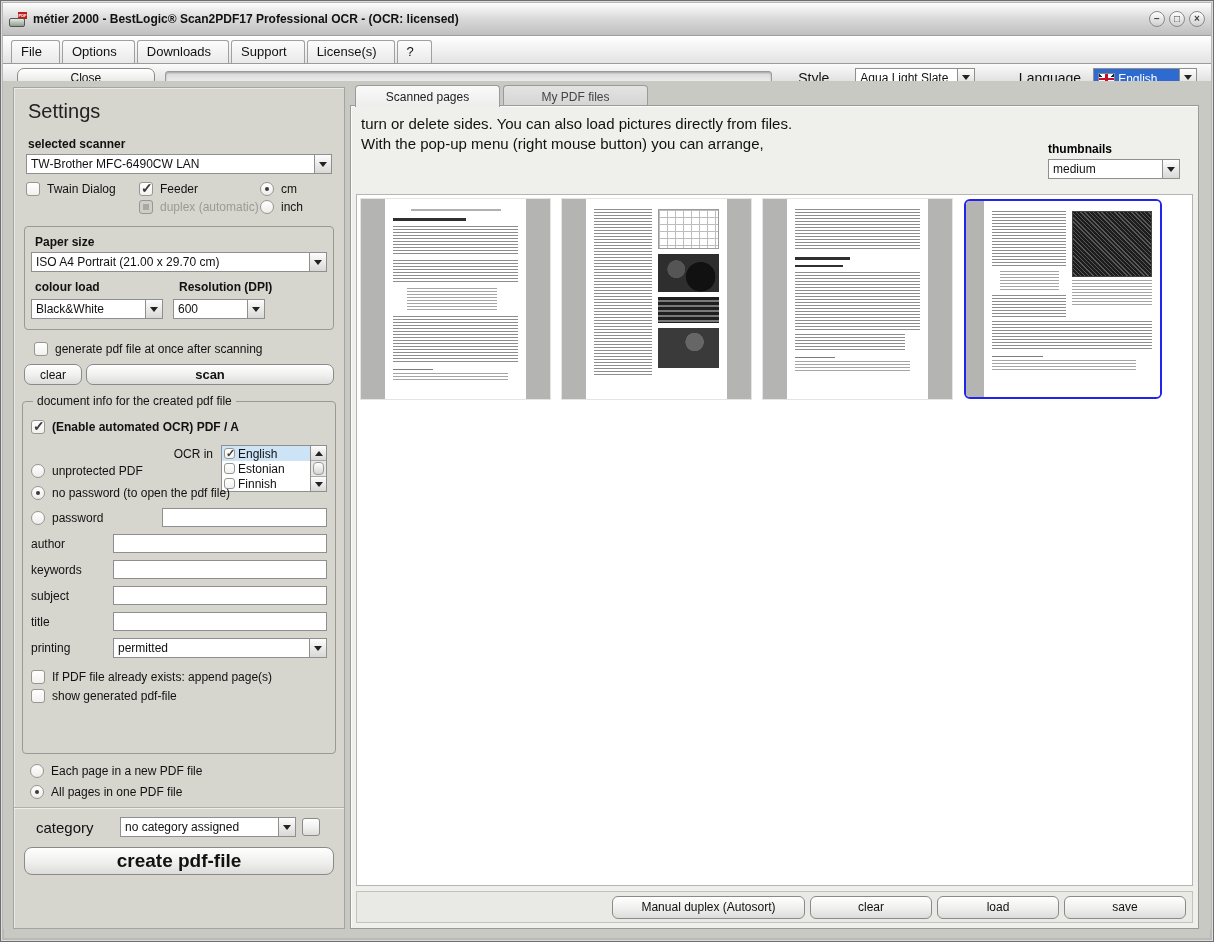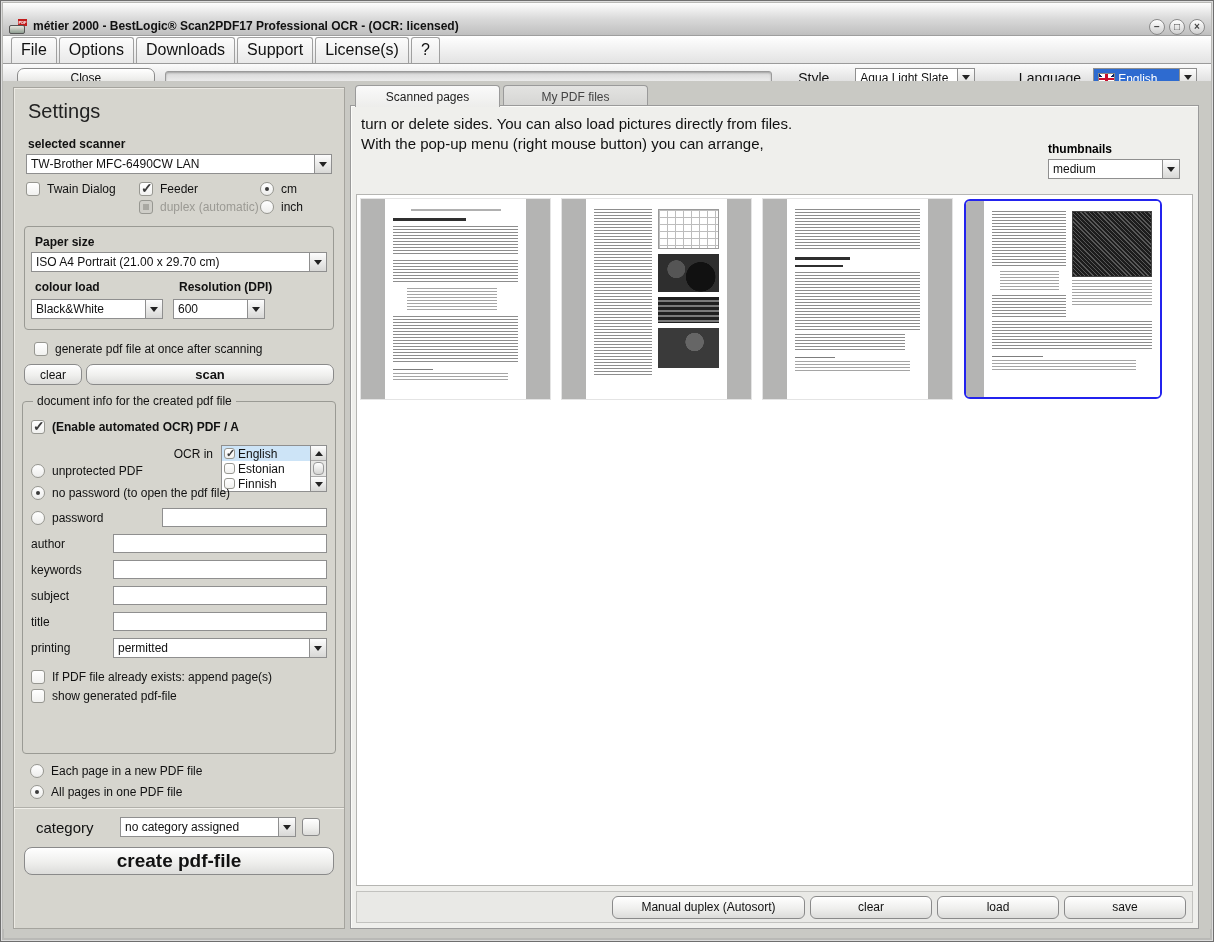--- a/index.html
+++ b/index.html
@@ -4,42 +4,42 @@
 <style>
   * { box-sizing: border-box; margin: 0; padding: 0; font-family: "Liberation Sans", sans-serif; }
   html,body { background:#9aa0a0; }
   .window {
     width:1214px; height:942px; position:relative; overflow:hidden;
     border:1px solid #6e6e6e; background:#c9c9c4;
     box-shadow: inset 0 0 0 1px #dcdcdc, inset 0 0 0 3px #b9b9b6;
   }
   
   .titlebar {
-    height:22px; margin:2px 2px 0 2px; display:flex; gap:6px; padding:16px 6px;
+    height:22px; margin:2px 2px 0 2px; display:flex; align-items:center; gap:6px; padding:16px 6px;
     background:linear-gradient(180deg,#fdfdfd 0%,#d9d9d9 50%,#bfbfbf 100%);
     border-bottom:1px solid #9e9e9e;
   }
   .app-icon { width:18px; height:15px; position:relative; flex:0 0 auto; }
   .app-icon .printer { position:absolute; left:0; bottom:0; width:16px; height:9px; background:linear-gradient(#e8e8e0,#8f9e92); border:1px solid #555; border-radius:2px; }
   .app-icon .flag { position:absolute; right:0; top:0; width:9px; height:7px; background:#c21d1d; color:#fff; font-size:4px; line-height:7px; text-align:center; font-weight:bold; }
   .title-text { font-size:12px; font-weight:bold; color:#111; white-space:nowrap; }
   .win-controls { margin-left:auto; display:flex; gap:4px; }
   .win-btn {
     width:16px; height:16px; border-radius:50%; border:1px solid #8a8a8a;
     background:linear-gradient(#ffffff,#cfcfcf); color:#444; font-size:10px; font-weight:bold;
     display:flex; align-items:center; justify-content:center; line-height:1;
   }
   
   .menubar {
     height:28px; margin:0 2px; padding:4px 8px 0 8px; display:flex; gap:2px; align-items:flex-end;
     background:linear-gradient(#ffffff,#e3e3e3); border-bottom:1px solid #9b9b9b;
   }
   .menu-item {
     border:1px solid #a0a0a0; border-bottom:none; border-radius:3px 3px 0 0;
-    background:linear-gradient(#fcfcfc,#e9e9e9); padding:3px 9px 4px 9px; font-size:16px; color:#111;
+    background:linear-gradient(#fcfcfc,#e9e9e9); padding:3px 17px 4px 9px; font-size:13px; color:#111;
   }
   
   .toolbar {
     height:28px; margin:0 2px; display:flex; align-items:center; padding:0 14px 0 14px;
     background:linear-gradient(#fbfbfb,#d2d2d2); border-bottom:1px solid #8e8e8e; gap:10px;
   }
   .btn {
     border:1px solid #8a8a8a; border-radius:7px; font-size:12px; color:#111; text-align:center;
     background:linear-gradient(#ffffff 0%,#efefed 55%,#dcdcda 100%);
     box-shadow:inset 0 1px 0 rgba(255,255,255,.8); padding:2px 10px;

